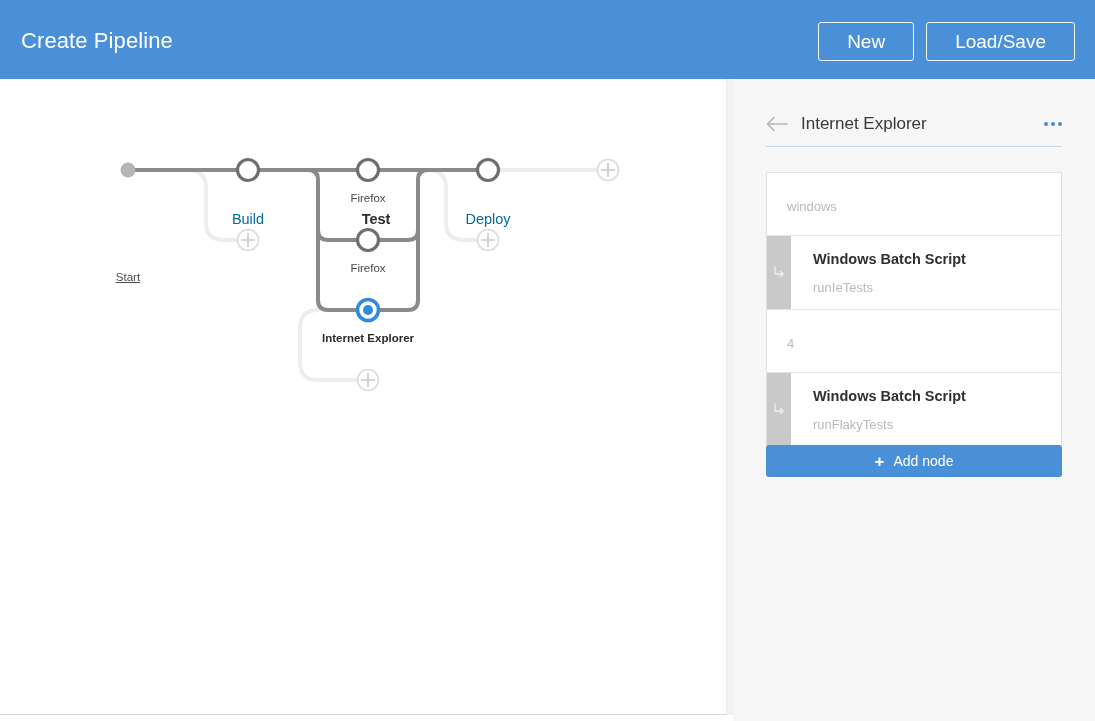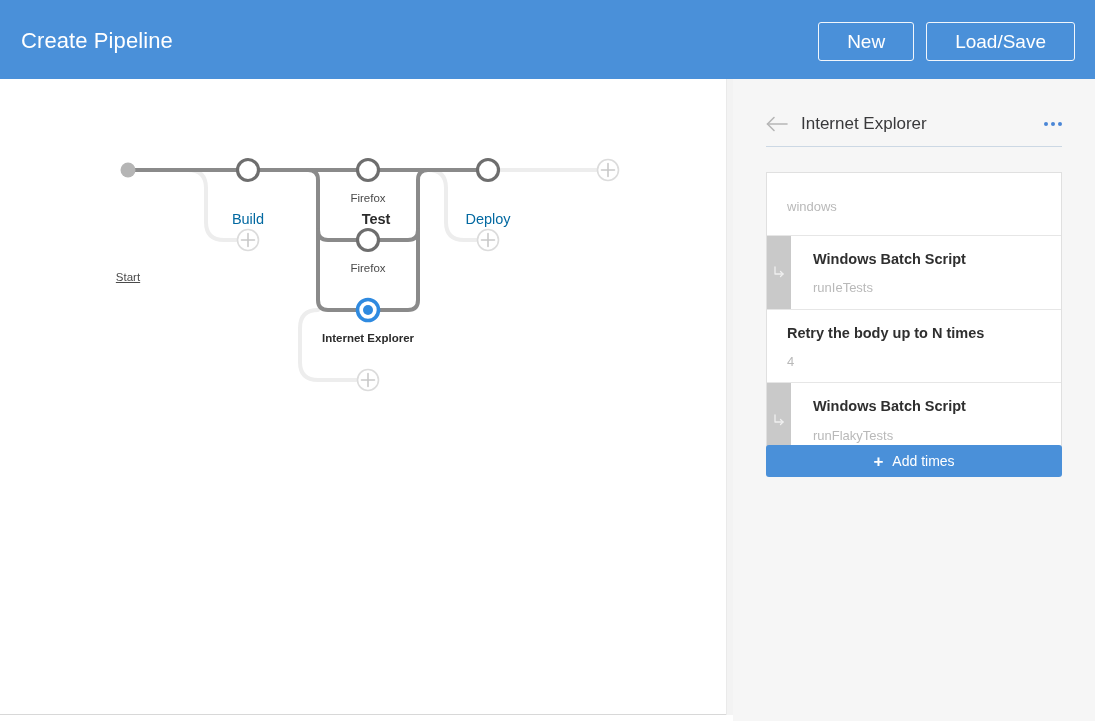--- a/index.html
+++ b/index.html
@@ -329,21 +329,20 @@
         </svg>
       </div>
       <div class="step-body">
         <div class="step-title">Windows Batch Script</div>
         <div class="step-sub">runIeTests</div>
       </div>
     </div>
 
     <div class="step">
       <div class="step-body">
-        <div class="step-title">Retry the body up to N times</div>
         <div class="step-sub">4</div>
       </div>
     </div>
 
     <div class="step is-nested">
       <div class="step-gutter">
         <svg width="12" height="12" viewBox="0 0 12 12">
           <path d="M2 1 V8 H10" stroke="#f0f0f0" stroke-width="1.3" fill="none" stroke-linecap="round" stroke-linejoin="round"></path>
           <path d="M7.5 5.5 L10 8 L7.5 10.5" stroke="#f0f0f0" stroke-width="1.3" fill="none" stroke-linecap="round" stroke-linejoin="round"></path>
         </svg>
@@ -351,16 +350,16 @@
       <div class="step-body">
         <div class="step-title">Windows Batch Script</div>
         <div class="step-sub">runFlakyTests</div>
       </div>
     </div>
 
   </div>
 
   <button class="add-step-btn">
     <span class="plus-glyph">+</span>
-    <span>Add times</span>
+    <span>Add node</span>
   </button>
 
 </div>
 
 </body></html>

